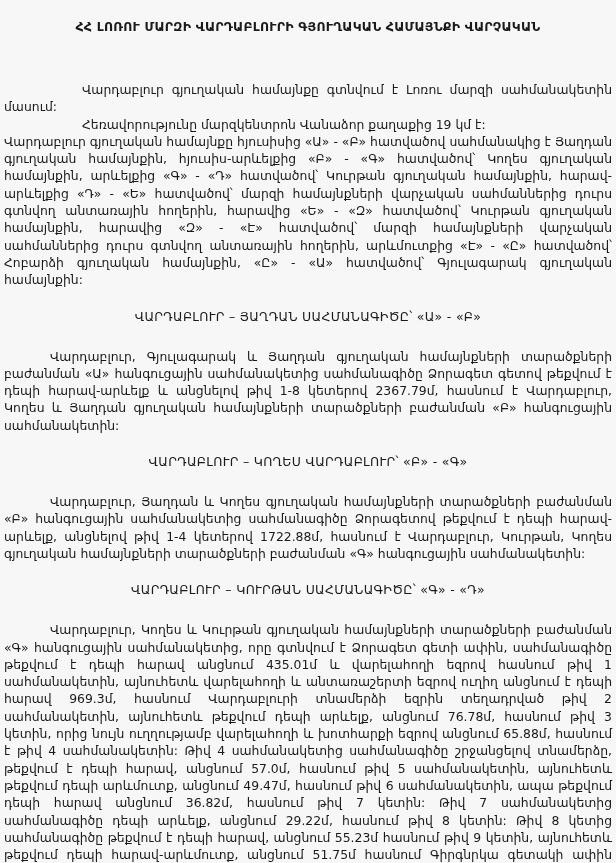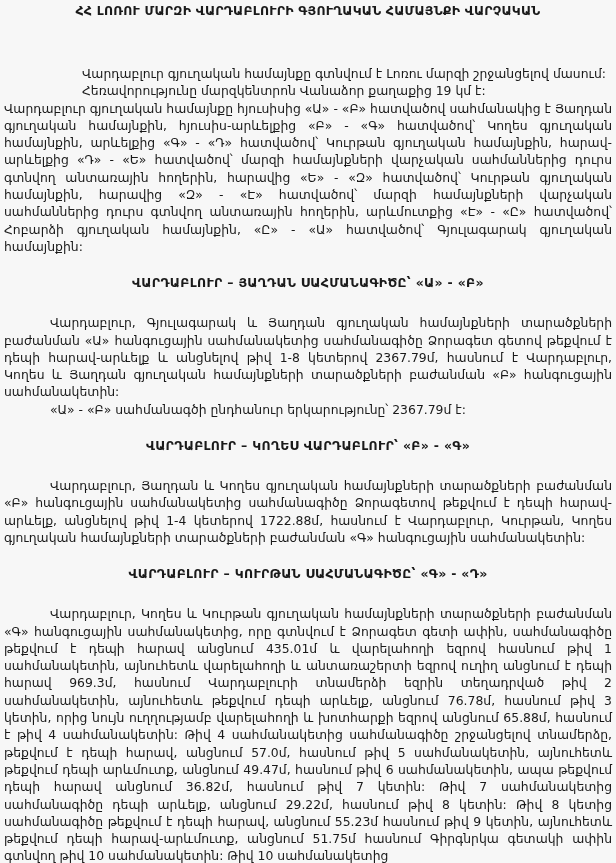--- a/index.html
+++ b/index.html
@@ -12,21 +12,21 @@
     height: 863px;
     overflow: hidden;
     font-family: "DejaVu Sans", sans-serif;
     color: #1a1a1a;
   }
   .page {
     position: relative;
     width: 616px;
     height: 863px;
     box-sizing: border-box;
-    padding: 2px 4px 0 4px;
+    padding: 18px 4px 0 4px;
   }
   .doc-title {
     text-align: center;
     font-size: 12.5px;
     line-height: 17px;
     font-weight: bold;
     letter-spacing: 0.2px;
     margin: 0 0 46px 0;
   }
   .para {
@@ -38,47 +38,46 @@
   .indent {
     text-indent: 78px;
   }
   .indent-sm {
     text-indent: 46px;
   }
   .section-heading {
     text-align: center;
     font-size: 12.5px;
     line-height: 17px;
-    font-weight: bold;
+    font-weight: normal;
     letter-spacing: 0.3px;
     margin: 19px 0 23px 0;
   }
   .section {
     margin: 0;
   }
 </style>
 </head>
 <body>
 
 <div class="page">
 
   <div class="doc-title">
     <div>ՀՀ ԼՈՌՈՒ ՄԱՐԶԻ ՎԱՐԴԱԲԼՈՒՐԻ ԳՅՈՒՂԱԿԱՆ ՀԱՄԱՅՆՔԻ ՎԱՐՉԱԿԱՆ</div>
   </div>
 
   <div class="section">
-    <p class="para indent">Վարդաբլուր գյուղական համայնքը գտնվում է Լոռու մարզի շրջանցելով մասում:</p>
+    <p class="para indent">Վարդաբլուր գյուղական համայնքը գտնվում է Լոռու մարզի սահմանակետին մասում:</p>
     <p class="para indent">Հեռավորությունը մարզկենտրոն Վանաձոր քաղաքից 19 կմ է:</p>
     <p class="para">Վարդաբլուր գյուղական համայնքը հյուսիսից «Ա» - «Բ» հատվածով սահմանակից է Յաղդան գյուղական համայնքին, հյուսիս-արևելքից «Բ» - «Գ» հատվածով՝ Կողես գյուղական համայնքին, արևելքից «Գ» - «Դ» հատվածով՝ Կուրթան գյուղական համայնքին, հարավ-արևելքից «Դ» - «Ե» հատվածով՝ մարզի համայնքների վարչական սահմաններից դուրս գտնվող անտառային հողերին, հարավից «Ե» - «Զ» հատվածով՝ Կուրթան գյուղական համայնքին, հարավից «Զ» - «Է» հատվածով՝ մարզի համայնքների վարչական սահմաններից դուրս գտնվող անտառային հողերին, արևմուտքից «Է» - «Ը» հատվածով՝ Հոբարձի գյուղական համայնքին, «Ը» - «Ա» հատվածով՝ Գյուլագարակ գյուղական համայնքին:</p>
   </div>
 
   <div class="section">
     <div class="section-heading">ՎԱՐԴԱԲԼՈՒՐ – ՅԱՂԴԱՆ ՍԱՀՄԱՆԱԳԻԾԸ՝ «Ա» - «Բ»</div>
     <p class="para indent-sm">Վարդաբլուր, Գյուլագարակ և Յաղդան գյուղական համայնքների տարածքների բաժանման «Ա» հանգուցային սահմանակետից սահմանագիծը Ձորագետ գետով թեքվում է դեպի հարավ-արևելք և անցնելով թիվ 1-8 կետերով 2367.79մ, հասնում է Վարդաբլուր, Կողես և Յաղդան գյուղական համայնքների տարածքների բաժանման «Բ» հանգուցային սահմանակետին:</p>
-    <p class="para indent-sm">«Ա» - «Բ» սահմանագծի ընդհանուր երկարությունը՝ 2367.79մ է:</p>
   </div>
 
   <div class="section">
     <div class="section-heading">ՎԱՐԴԱԲԼՈՒՐ – ԿՈՂԵՍ ՎԱՐԴԱԲԼՈՒՐ՝ «Բ» - «Գ»</div>
     <p class="para indent-sm">Վարդաբլուր, Յաղդան և Կողես գյուղական համայնքների տարածքների բաժանման «Բ» հանգուցային սահմանակետից սահմանագիծը Ձորագետով թեքվում է դեպի հարավ-արևելք, անցնելով թիվ 1-4 կետերով 1722.88մ, հասնում է Վարդաբլուր, Կուրթան, Կողես գյուղական համայնքների տարածքների բաժանման «Գ» հանգուցային սահմանակետին:</p>
   </div>
 
   <div class="section">
     <div class="section-heading">ՎԱՐԴԱԲԼՈՒՐ – ԿՈՒՐԹԱՆ ՍԱՀՄԱՆԱԳԻԾԸ՝ «Գ» - «Դ»</div>
     <p class="para indent-sm">Վարդաբլուր, Կողես և Կուրթան գյուղական համայնքների տարածքների բաժանման «Գ» հանգուցային սահմանակետից, որը գտնվում է Ձորագետ գետի ափին, սահմանագիծը թեքվում է դեպի հարավ անցնում 435.01մ և վարելահողի եզրով հասնում թիվ 1 սահմանակետին, այնուհետև վարելահողի և անտառաշերտի եզրով ուղիղ անցնում է դեպի հարավ 969.3մ, հասնում Վարդաբլուրի տնամերձի եզրին տեղադրված թիվ 2 սահմանակետին, այնուհետև թեքվում դեպի արևելք, անցնում 76.78մ, հասնում թիվ 3 կետին, որից նույն ուղղությամբ վարելահողի և խոտհարքի եզրով անցնում 65.88մ, հասնում է թիվ 4 սահմանակետին: Թիվ 4 սահմանակետից սահմանագիծը շրջանցելով տնամերձը, թեքվում է դեպի հարավ, անցնում 57.0մ, հասնում թիվ 5 սահմանակետին, այնուհետև թեքվում դեպի արևմուտք, անցնում 49.47մ, հասնում թիվ 6 սահմանակետին, ապա թեքվում դեպի հարավ անցնում 36.82մ, հասնում թիվ 7 կետին: Թիվ 7 սահմանակետից սահմանագիծը դեպի արևելք, անցնում 29.22մ, հասնում թիվ 8 կետին: Թիվ 8 կետից սահմանագիծը թեքվում է դեպի հարավ, անցնում 55.23մ հասնում թիվ 9 կետին, այնուհետև թեքվում դեպի հարավ-արևմուտք, անցնում 51.75մ հասնում Գիրգնրկա գետակի ափին գտնվող թիվ 10 սահմանակետին: Թիվ 10 սահմանակետից</p>

